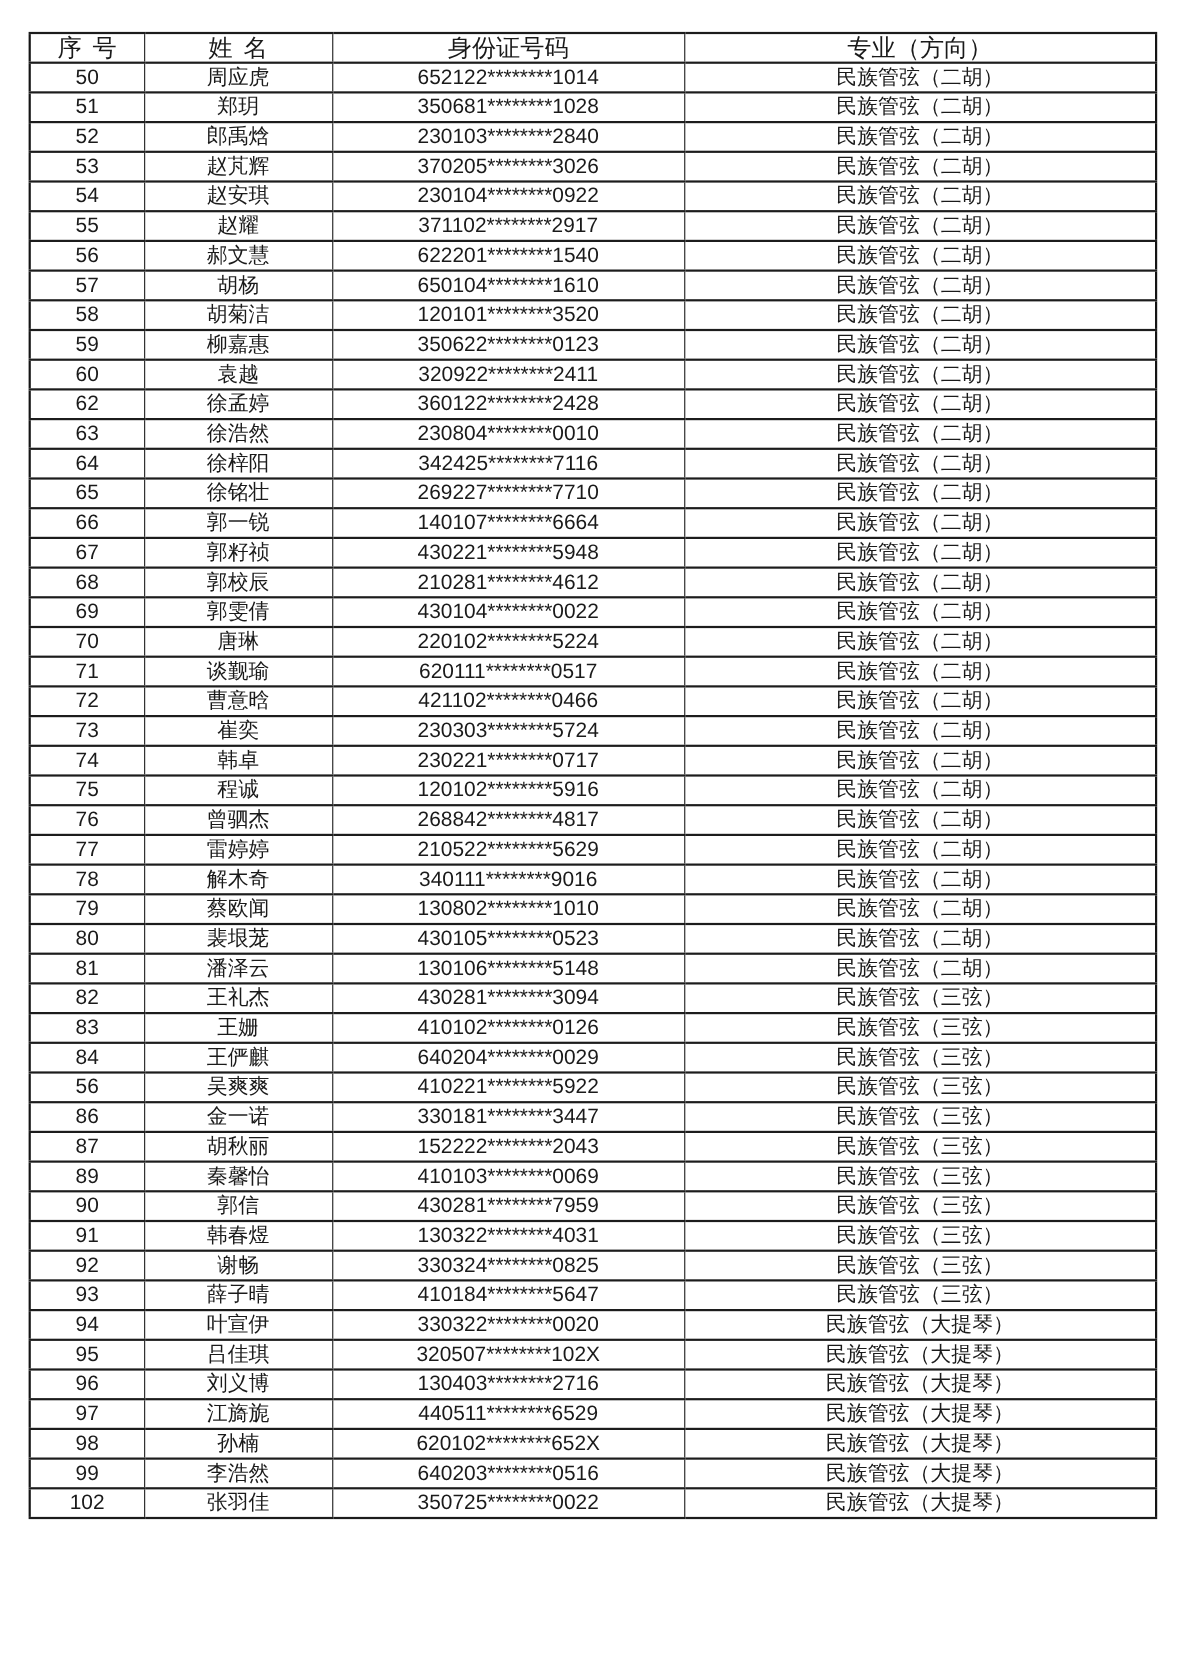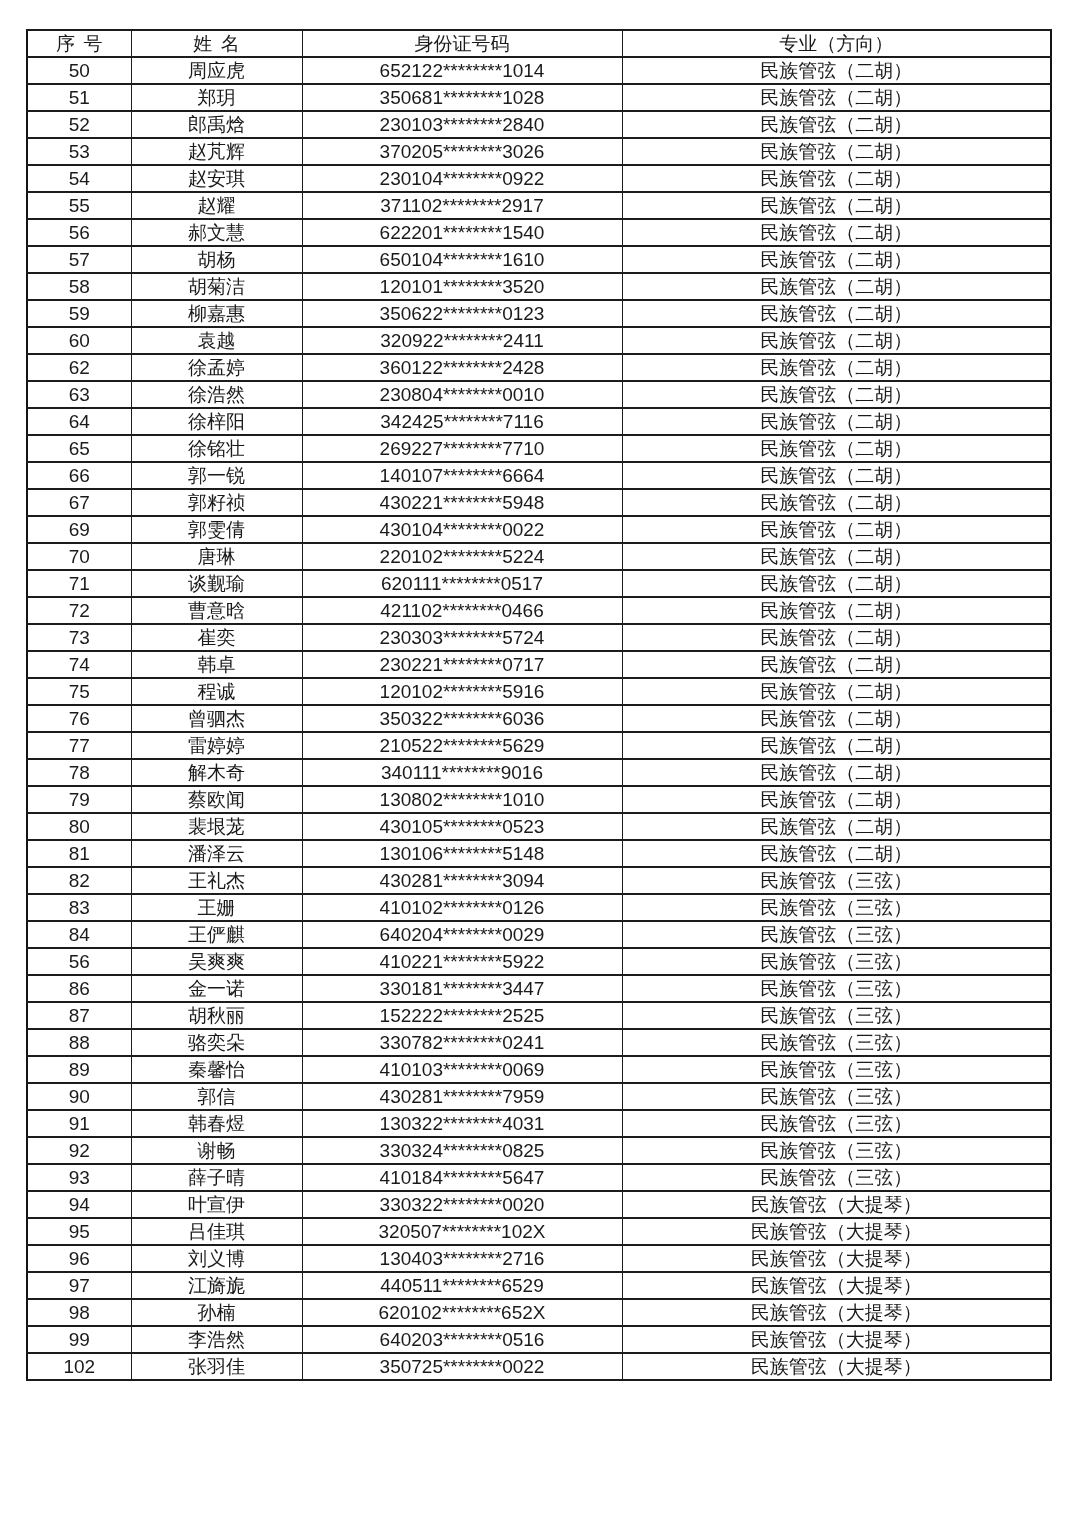--- a/index.html
+++ b/index.html
@@ -35,21 +35,21 @@
     vertical-align: middle;
     height: 25px;
     line-height: 25px;
     padding: 0;
     font-size: 19px;
     font-weight: normal;
     overflow: hidden;
     white-space: nowrap;
   }
   table.roster th {
-    font-size: 19px;
+    font-size: 22px;
   }
   th.spaced {
     letter-spacing: 0.45em;
     text-indent: 0.45em;
   }
   td.num {
     font-family: "Liberation Sans", "DejaVu Sans", sans-serif;
     font-size: 17.5px;
   }
 </style>
@@ -169,20 +169,26 @@
           <td class="num">140107********6664</td>
           <td>民族管弦（二胡）</td>
         </tr>
         <tr>
           <td class="num">67</td>
           <td>郭籽祯</td>
           <td class="num">430221********5948</td>
           <td>民族管弦（二胡）</td>
         </tr>
         <tr>
+          <td class="num">68</td>
+          <td>郭校辰</td>
+          <td class="num">210281********4612</td>
+          <td>民族管弦（二胡）</td>
+        </tr>
+        <tr>
           <td class="num">69</td>
           <td>郭雯倩</td>
           <td class="num">430104********0022</td>
           <td>民族管弦（二胡）</td>
         </tr>
         <tr>
           <td class="num">70</td>
           <td>唐琳</td>
           <td class="num">220102********5224</td>
           <td>民族管弦（二胡）</td>
@@ -213,21 +219,21 @@
         </tr>
         <tr>
           <td class="num">75</td>
           <td>程诚</td>
           <td class="num">120102********5916</td>
           <td>民族管弦（二胡）</td>
         </tr>
         <tr>
           <td class="num">76</td>
           <td>曾驷杰</td>
-          <td class="num">350322********6036</td>
+          <td class="num">268842********4817</td>
           <td>民族管弦（二胡）</td>
         </tr>
         <tr>
           <td class="num">77</td>
           <td>雷婷婷</td>
           <td class="num">210522********5629</td>
           <td>民族管弦（二胡）</td>
         </tr>
         <tr>
           <td class="num">78</td>
@@ -279,27 +285,21 @@
         </tr>
         <tr>
           <td class="num">86</td>
           <td>金一诺</td>
           <td class="num">330181********3447</td>
           <td>民族管弦（三弦）</td>
         </tr>
         <tr>
           <td class="num">87</td>
           <td>胡秋丽</td>
-          <td class="num">152222********2525</td>
-          <td>民族管弦（三弦）</td>
-        </tr>
-        <tr>
-          <td class="num">88</td>
-          <td>骆奕朵</td>
-          <td class="num">330782********0241</td>
+          <td class="num">152222********2043</td>
           <td>民族管弦（三弦）</td>
         </tr>
         <tr>
           <td class="num">89</td>
           <td>秦馨怡</td>
           <td class="num">410103********0069</td>
           <td>民族管弦（三弦）</td>
         </tr>
         <tr>
           <td class="num">90</td>

